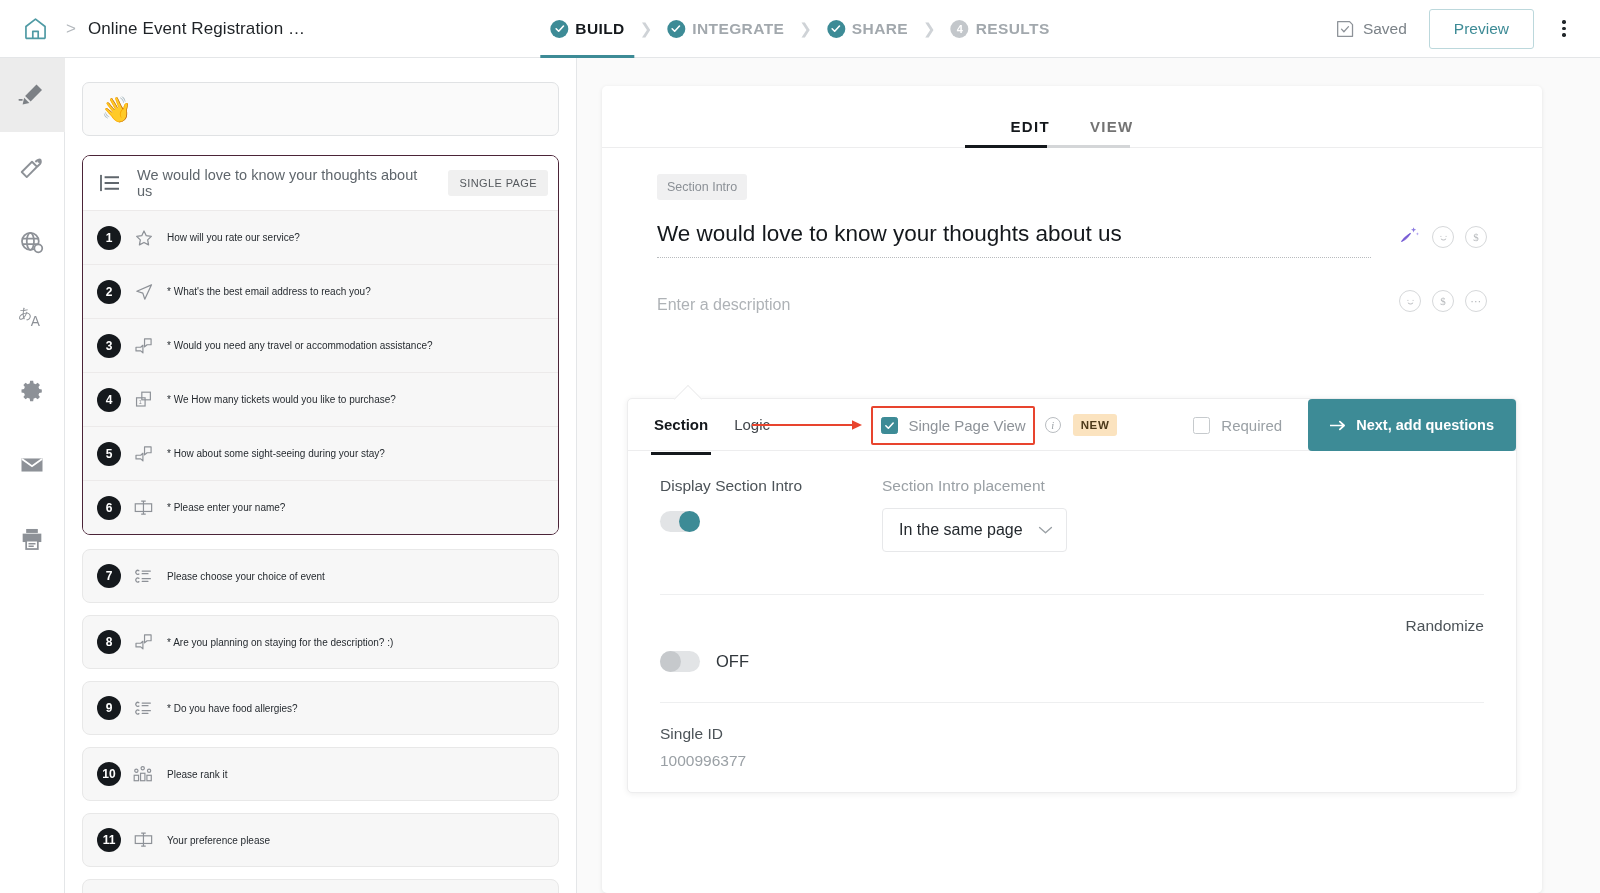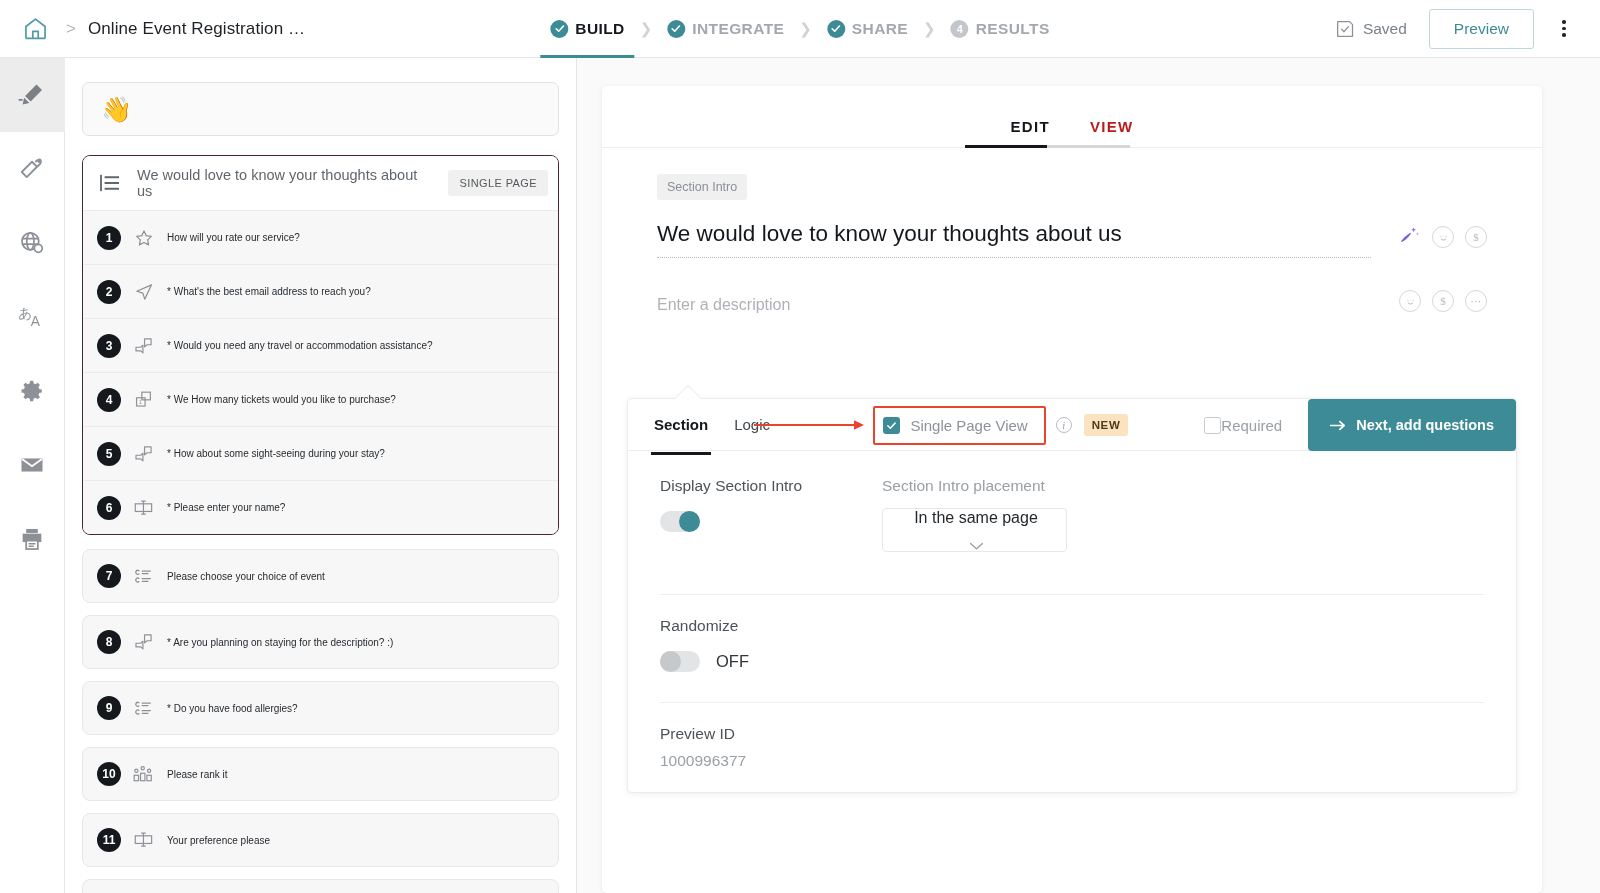--- a/index.html
+++ b/index.html
@@ -89,21 +89,21 @@
     border:1px solid #e8e8e8; border-radius:8px; margin-bottom:12px; padding-left:14px;
   }
 
   
   .editor-wrap{ position:absolute; top:58px; left:577px; width:1023px; height:835px; background:#fafafa; }
   .editor-card{
     position:absolute; top:28px; left:25px; width:940px; height:807px;
     background:#ffffff; border-radius:5px; box-shadow:0 1px 4px rgba(0,0,0,.09);
   }
   .ev-tabs{ display:flex; justify-content:center; align-items:flex-end; height:62px; position:relative; }
-  .ev-tab{ font-size:15px; font-weight:bold; letter-spacing:1.3px; padding:0 20px 13px 20px; cursor:pointer; color:#b91c1c; }
+  .ev-tab{ font-size:15px; font-weight:bold; letter-spacing:1.3px; padding:0 20px 13px 20px; cursor:pointer; color:#737373; }
   .ev-tab.active{ color:#14181c; }
   .ev-underline{ position:absolute; bottom:0; left:0; right:0; height:1px; background:#ededee; }
   .ev-underline .fill{ position:absolute; left:363px; width:82px; height:3px; bottom:0; background:#14181c; }
   .ev-underline .fill2{ position:absolute; left:445px; width:83px; height:3px; bottom:0; background:#d4d6d8; }
 
   .intro-body{ padding:26px 55px 0 55px; position:relative; }
   .intro-tag{
     display:inline-block; background:#f0f0f1; color:#8b9096; font-size:12.5px;
     padding:6px 10px; border-radius:3px;
   }
@@ -127,45 +127,45 @@
     border-left:1px solid #ededee; border-top:1px solid #ededee; transform:rotate(45deg);
   }
   .st-tabs{ position:relative; display:flex; align-items:center; height:52px; border-bottom:1px solid #ededee; }
   .st-tab{ font-size:15px; padding:0 0 14px 0; margin-left:26px; color:#42474c; cursor:pointer; position:relative; top:7px;}
   .st-tab:first-child{ font-weight:bold; color:#14181c; }
   .st-tab.active::after{ content:""; position:absolute; left:-3px; right:-3px; bottom:-8px; height:2.6px; background:#14181c; }
 
   .st-right{ position:absolute; right:0; top:0; height:52px; display:flex; align-items:center; gap:0; }
   .cbx{ width:17px; height:17px; border-radius:2.5px; border:1.4px solid #c6cacd; background:#fff; display:flex; align-items:center; justify-content:center; cursor:pointer;}
   .cbx.on{ background:#3d8b96; border-color:#3d8b96; }
-  .spv-box{ display:flex; align-items:center; gap:10px; padding:9px 16px 9px 8px; border:2px solid #e8442e; border-radius:2px; }
+  .spv-box{ display:flex; align-items:center; gap:10px; padding:9px 7px 9px 8px; border:2px solid #e8442e; border-radius:2px; }
   .spv-lbl{ font-size:15px; color:#8d9298; }
   .info-ic{ width:16px; height:16px; border-radius:50%; border:1.2px solid #b9bdc1; color:#9aa0a5; font-size:10.5px; font-style:italic;
             display:flex; align-items:center; justify-content:center; margin-left:10px; cursor:pointer; font-family:"Liberation Serif",serif; }
   .new-badge{ background:#fbe3bf; color:#4d3a1b; font-size:11.5px; font-weight:bold; letter-spacing:.6px; padding:5px 8px; border-radius:3px; margin-left:12px;}
-  .req-wrap{ display:flex; align-items:center; margin-left:28px;padding-left:48px; }
+  .req-wrap{ display:flex; align-items:center; gap:11px; margin-left:28px;padding-left:48px; }
   .req-lbl{ font-size:15px; color:#9aa0a5; }
   .next-btn{
     background:#3d8b96; color:#fff; font-size:14.5px; font-weight:bold;
     height:52px; padding:0 22px; display:flex; align-items:center; gap:9px;
     border-radius:4px; margin-left:26px; cursor:pointer;
   }
   .red-arrow{ position:absolute; left:-119px; top:50%; transform:translateY(-50%); width:112px; height:12px; }
 
   .st-body{ padding:26px 32px 0 32px; }
   .st-label{ font-size:15.5px; color:#4c5358; }
   .st-sub{ font-size:15.5px; color:#9aa0a5; }
   .row2{ display:flex; gap:12px; }
   .col-a{ width:210px; }
   .toggle{ width:40px; height:21px; border-radius:11px; background:#e2e4e6; position:relative; margin-top:16px; cursor:pointer; }
   .toggle .knob{ position:absolute; width:21px; height:21px; border-radius:50%; background:#3d8b96; top:0; right:0; }
   .toggle.off .knob{ background:#c6c9cc; left:0; right:auto; }
   .sel{
     margin-top:13px; width:185px; height:44px; border:1px solid #e7e8ea; border-radius:4px;
-    display:flex; align-items:center; justify-content:space-between; padding:0 13px 0 16px; font-size:16px; color:#24292e; cursor:pointer;flex-direction:column;
+    display:flex; align-items:center; justify-content:space-between; padding:0 13px 0 16px; font-size:16px; color:#24292e; cursor:pointer;
   }
   .divider{ height:1px; background:#eeeff0; margin:42px 0 0 0; }
   .toggle-row{ display:flex; align-items:center; gap:16px; }
   .off-lbl{ font-size:16.5px; color:#30363b; margin-top:16px; }
   .sid{ font-size:15.5px; color:#9aa0a5; margin-top:9px; }
 </style>
 </head>
 <body>
 
 <div id="app">
@@ -540,34 +540,34 @@
                 <span>In the same page</span>
                 <svg width="15" height="9" viewBox="0 0 16 10">
                   <path d="M1.4 1.6 8 7.6l6.6-6" stroke="#9aa0a5" stroke-width="1.5" fill="none" stroke-linecap="round" stroke-linejoin="round"></path>
                 </svg>
               </div>
             </div>
           </div>
 
           <div class="divider"></div>
 
-          <div style="margin-top:22px;">
+          <div style="margin-top:22px;text-align:right;">
             <div class="st-label">Randomize</div>
             <div class="toggle-row">
               <div class="toggle off">
                 <span class="knob"></span>
               </div>
               <span class="off-lbl">OFF</span>
             </div>
           </div>
 
           <div class="divider" style="margin-top:30px;"></div>
 
           <div style="margin-top:22px;">
-            <div class="st-label">Preview ID</div>
+            <div class="st-label">Single ID</div>
             <div class="sid">1000996377</div>
           </div>
         </div>
       </div>
 
     </div>
   </div>
 </div>
 
 </body></html>

